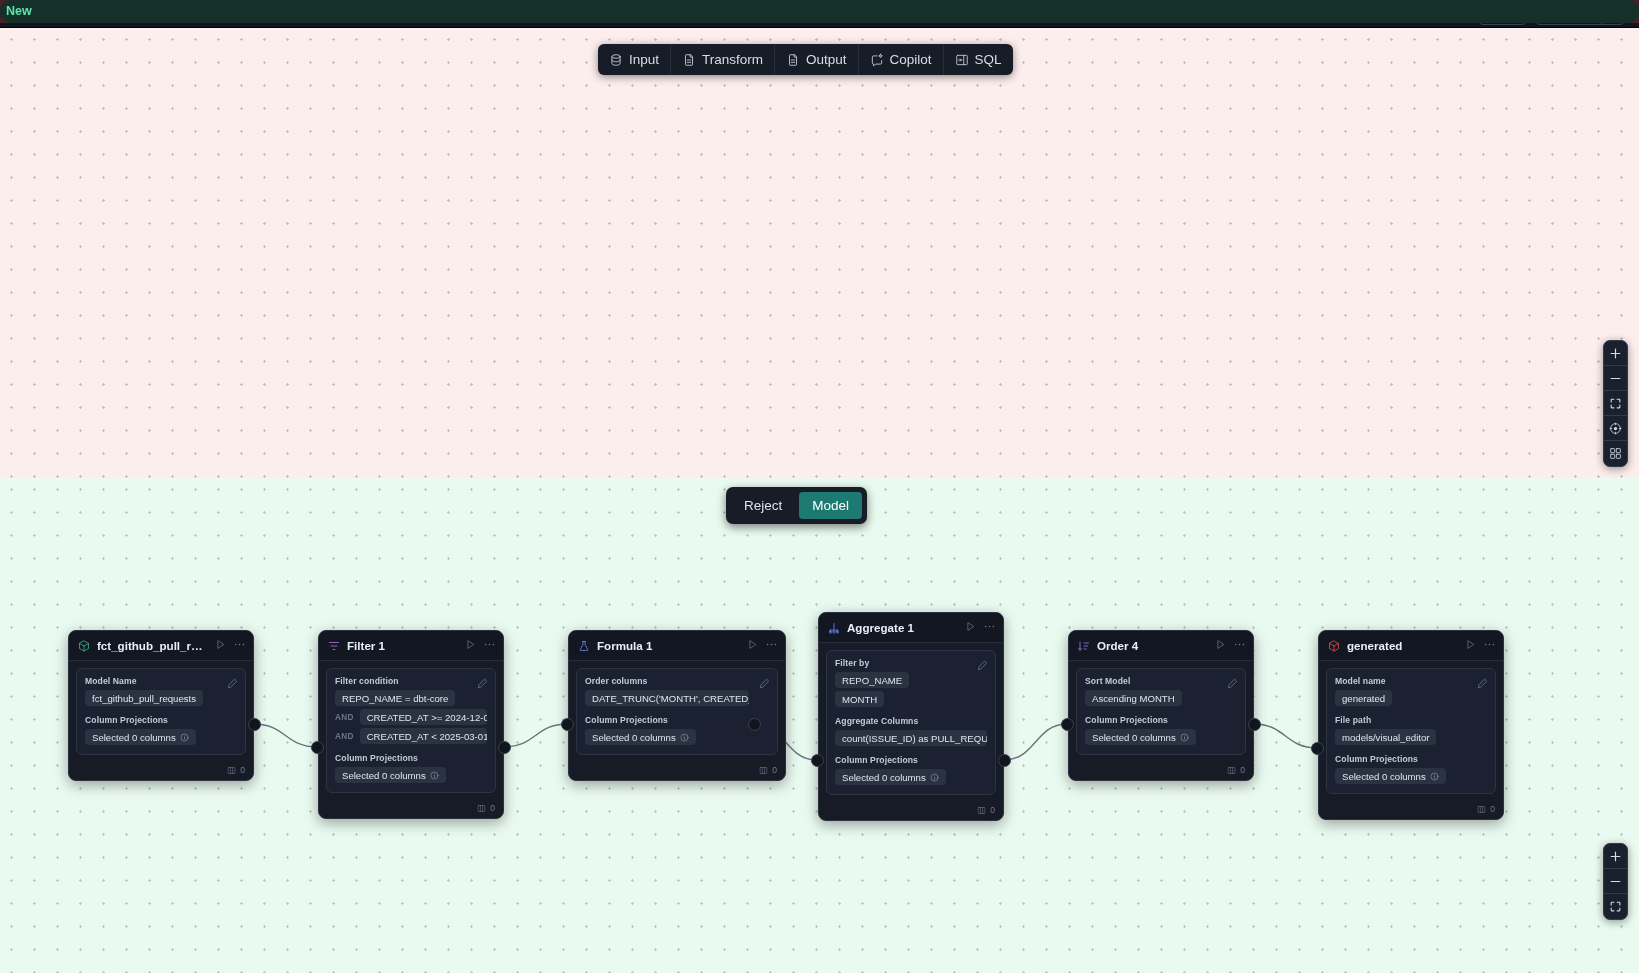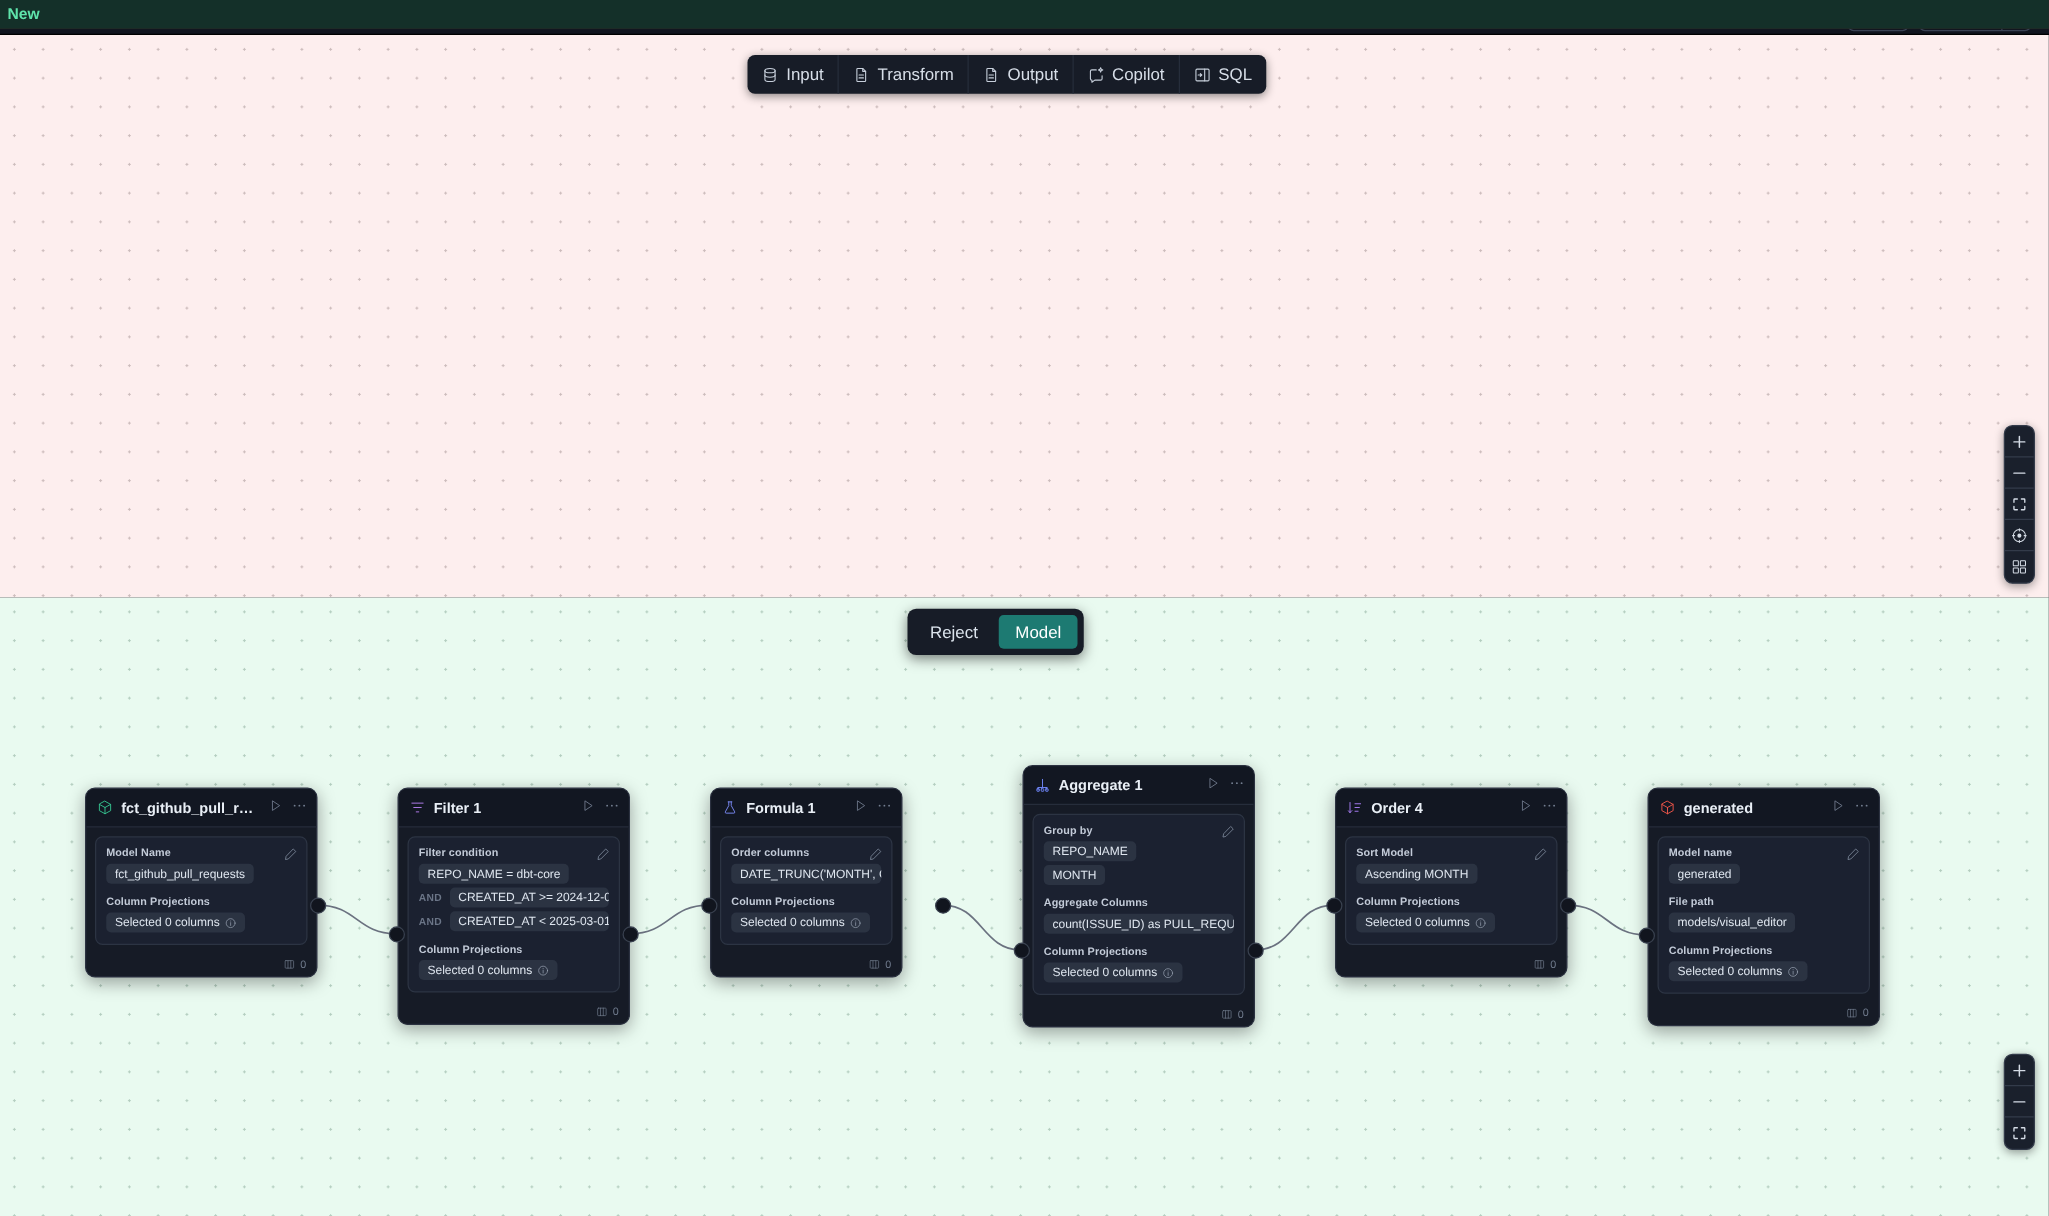--- a/index.html
+++ b/index.html
@@ -46,21 +46,21 @@
   .pane-new .dotgrid {
     background-image: radial-gradient(circle, rgba(40,90,65,.28) 1px, transparent 1.1px);
   }
 
   .pane-label {
     position:absolute; left:0; top:0; z-index:6;
     font-size: 12.5px; font-weight: 600;
     padding: 4px 8px 5px 6px;
   }
   .label-current { background:#4a2026; color:#f4a9b0; width:1639px; }
-  .label-new     { background:#143029; color:#5fe3ab; width:1639px; }
+  .label-new     { background:#143029; color:#5fe3ab; width:1639px;border-radius:10px; }
 
   
   .modebar {
     position: absolute; left: 598px; top: 44px; z-index: 20;
     height: 31px; display: flex; align-items: stretch;
     background: #171c27; border-radius: 6px;
     box-shadow: 0 2px 8px rgba(0,0,0,.45);
   }
   .modebar-item {
     display:flex; align-items:center; gap:6px;
@@ -342,21 +342,21 @@
      <div class="node-foot">
        <span style="display:flex">
           <svg width="9" height="9" viewBox="0 0 24 24">
             <rect x="3" y="4" width="18" height="16" rx="1.5" stroke="currentColor" fill="none" stroke-width="1.5" stroke-linecap="round" stroke-linejoin="round"></rect>
             <path d="M9 4v16M15 4v16" stroke="currentColor" fill="none" stroke-width="1.5" stroke-linecap="round" stroke-linejoin="round"></path>
           </svg>
         </span>
        <span>0</span>
      </div>
     </div>
-    <div class="node" style="left: 568px; top: 630px; width: 154px;">
+    <div class="node" style="left: 568px; top: 630px; width: 218px;">
       <div class="node-head">
        <span style="color:#7c8cf8;display:flex">
           <svg width="12" height="12" viewBox="0 0 24 24">
             <path d="M9 3h6M10 3v6L4.5 19a1.5 1.5 0 0 0 1.3 2h12.4a1.5 1.5 0 0 0 1.3-2L14 9V3" stroke="currentColor" fill="none" stroke-width="1.5" stroke-linecap="round" stroke-linejoin="round"></path>
           </svg>
         </span>
        <span class="node-title">Formula 1</span>
        <span class="head-act"><svg width="11" height="11" viewBox="0 0 24 24">
             <path d="M7 4l12 8-12 8z" stroke="currentColor" fill="none" stroke-width="1.5" stroke-linecap="round" stroke-linejoin="round"></path>
           </svg></span>
@@ -419,21 +419,21 @@
             <circle cx="5" cy="12" r="1.4" fill="currentColor"></circle>
             <circle cx="12" cy="12" r="1.4" fill="currentColor"></circle>
             <circle cx="19" cy="12" r="1.4" fill="currentColor"></circle>
           </svg></span>
      </div>
      <div class="node-body">
        <div class="node-card">
          <span class="pencil"><svg width="11" height="11" viewBox="0 0 24 24">
               <path d="M17 3l4 4L8 20l-5 1 1-5z" stroke="currentColor" fill="none" stroke-width="1.5" stroke-linecap="round" stroke-linejoin="round"></path>
             </svg></span>
-         <div class="fieldlabel">Group by</div>
+         <div class="fieldlabel">Filter by</div>
           <div class="chiprow">
             <span class="chip">
               <span>REPO_NAME</span>
             </span>
           </div>
           <div class="chiprow">
             <span class="chip">
               <span>MONTH</span>
             </span>
           </div>

